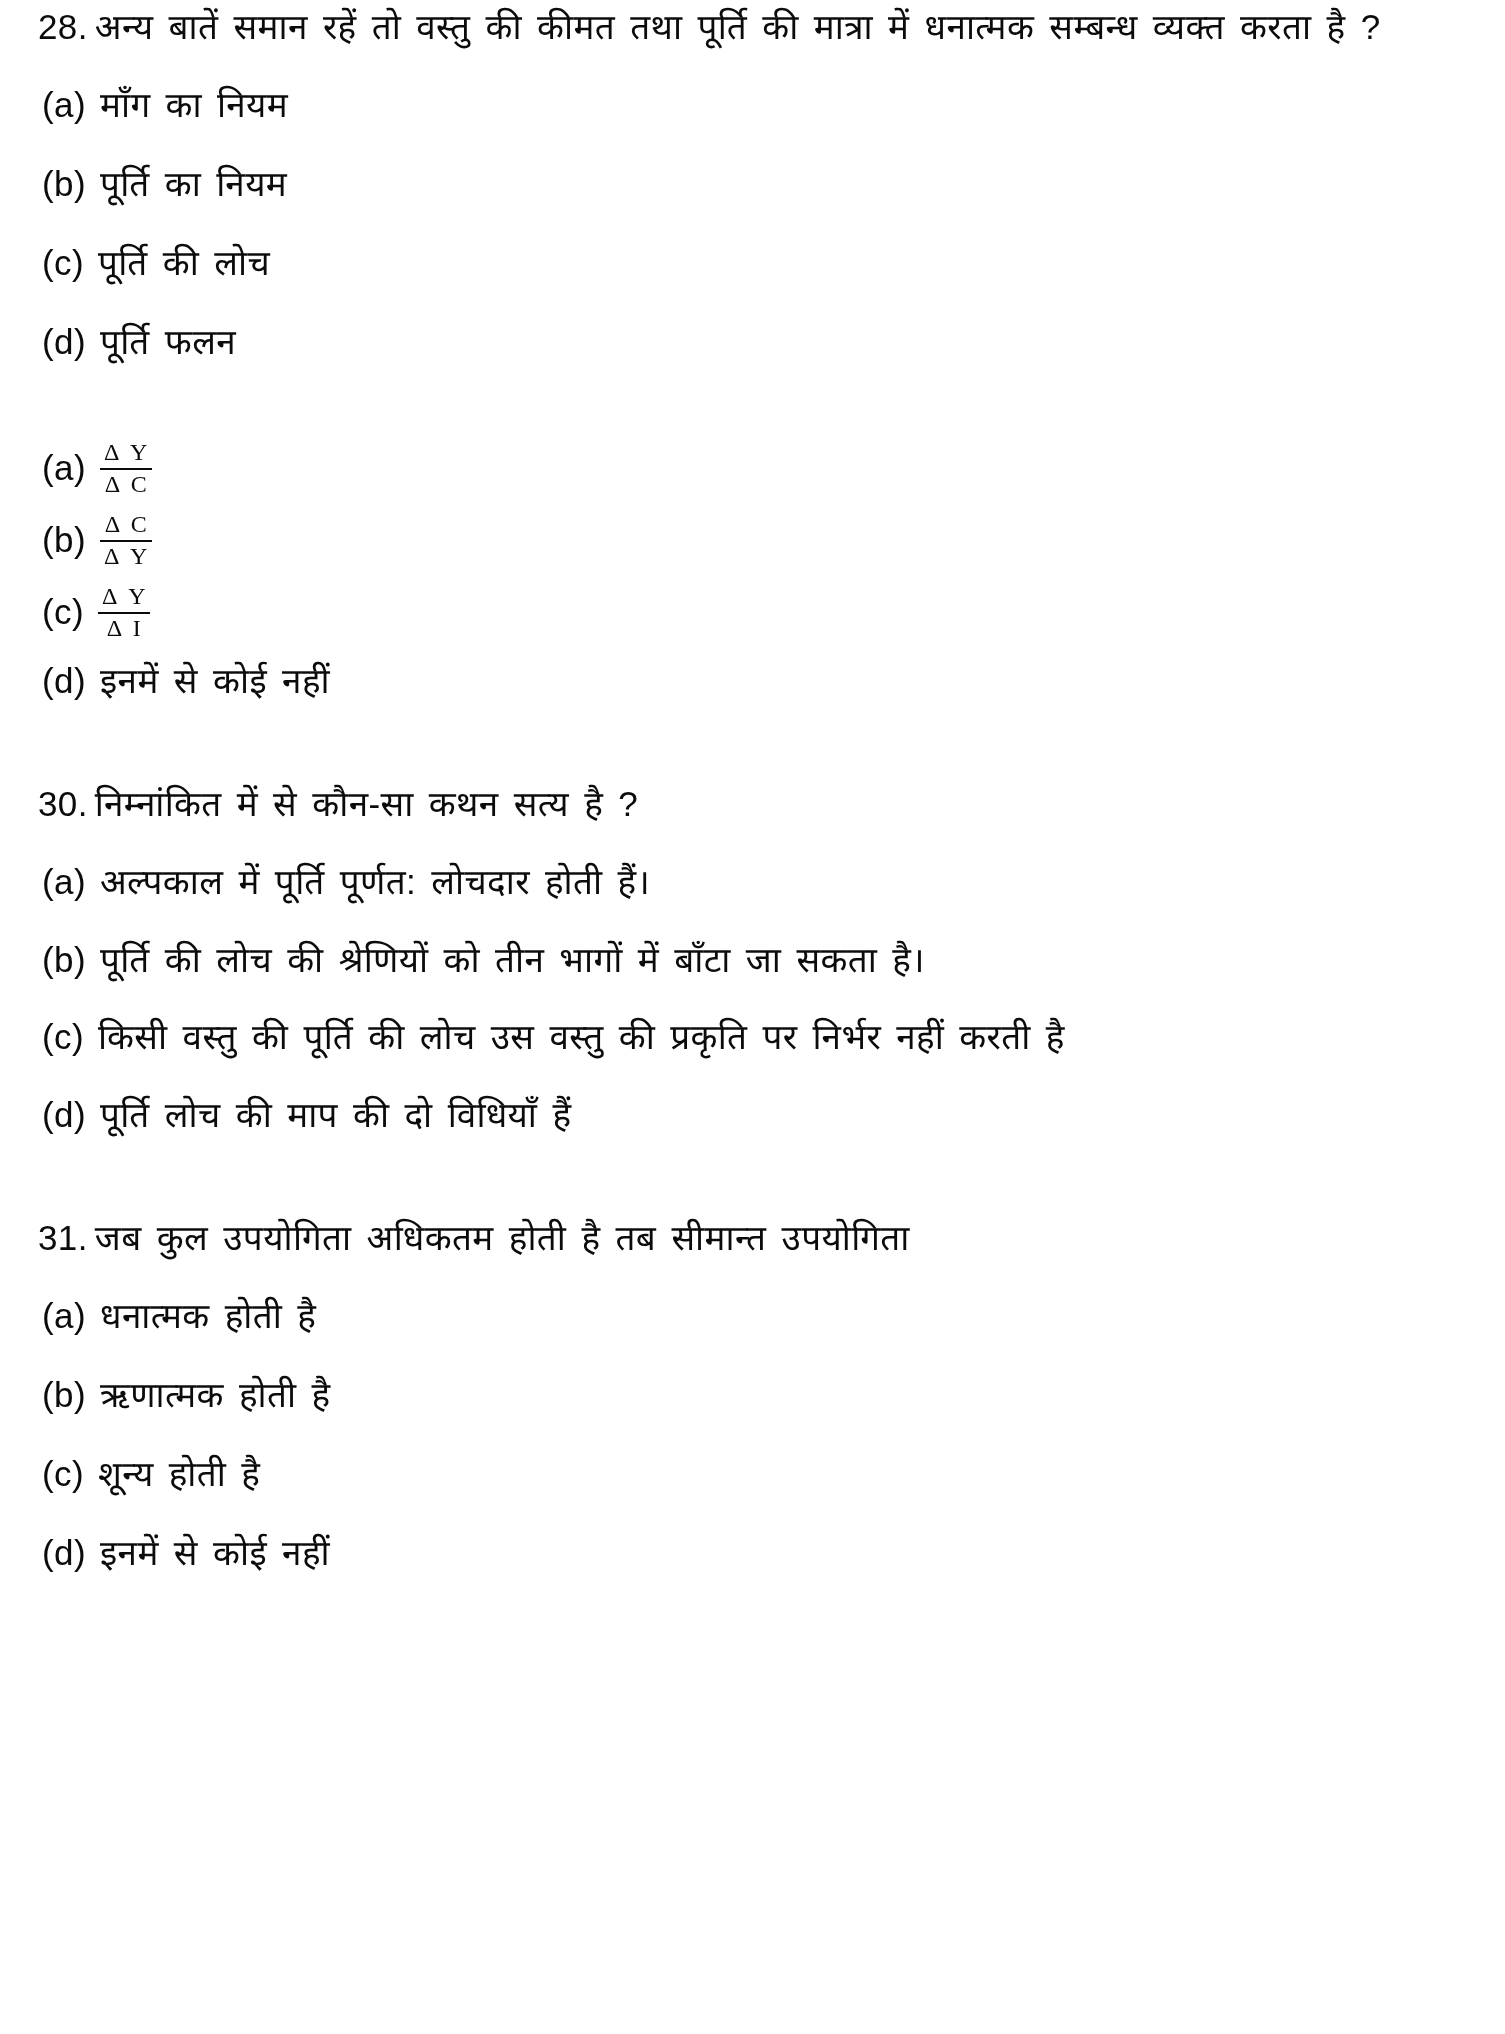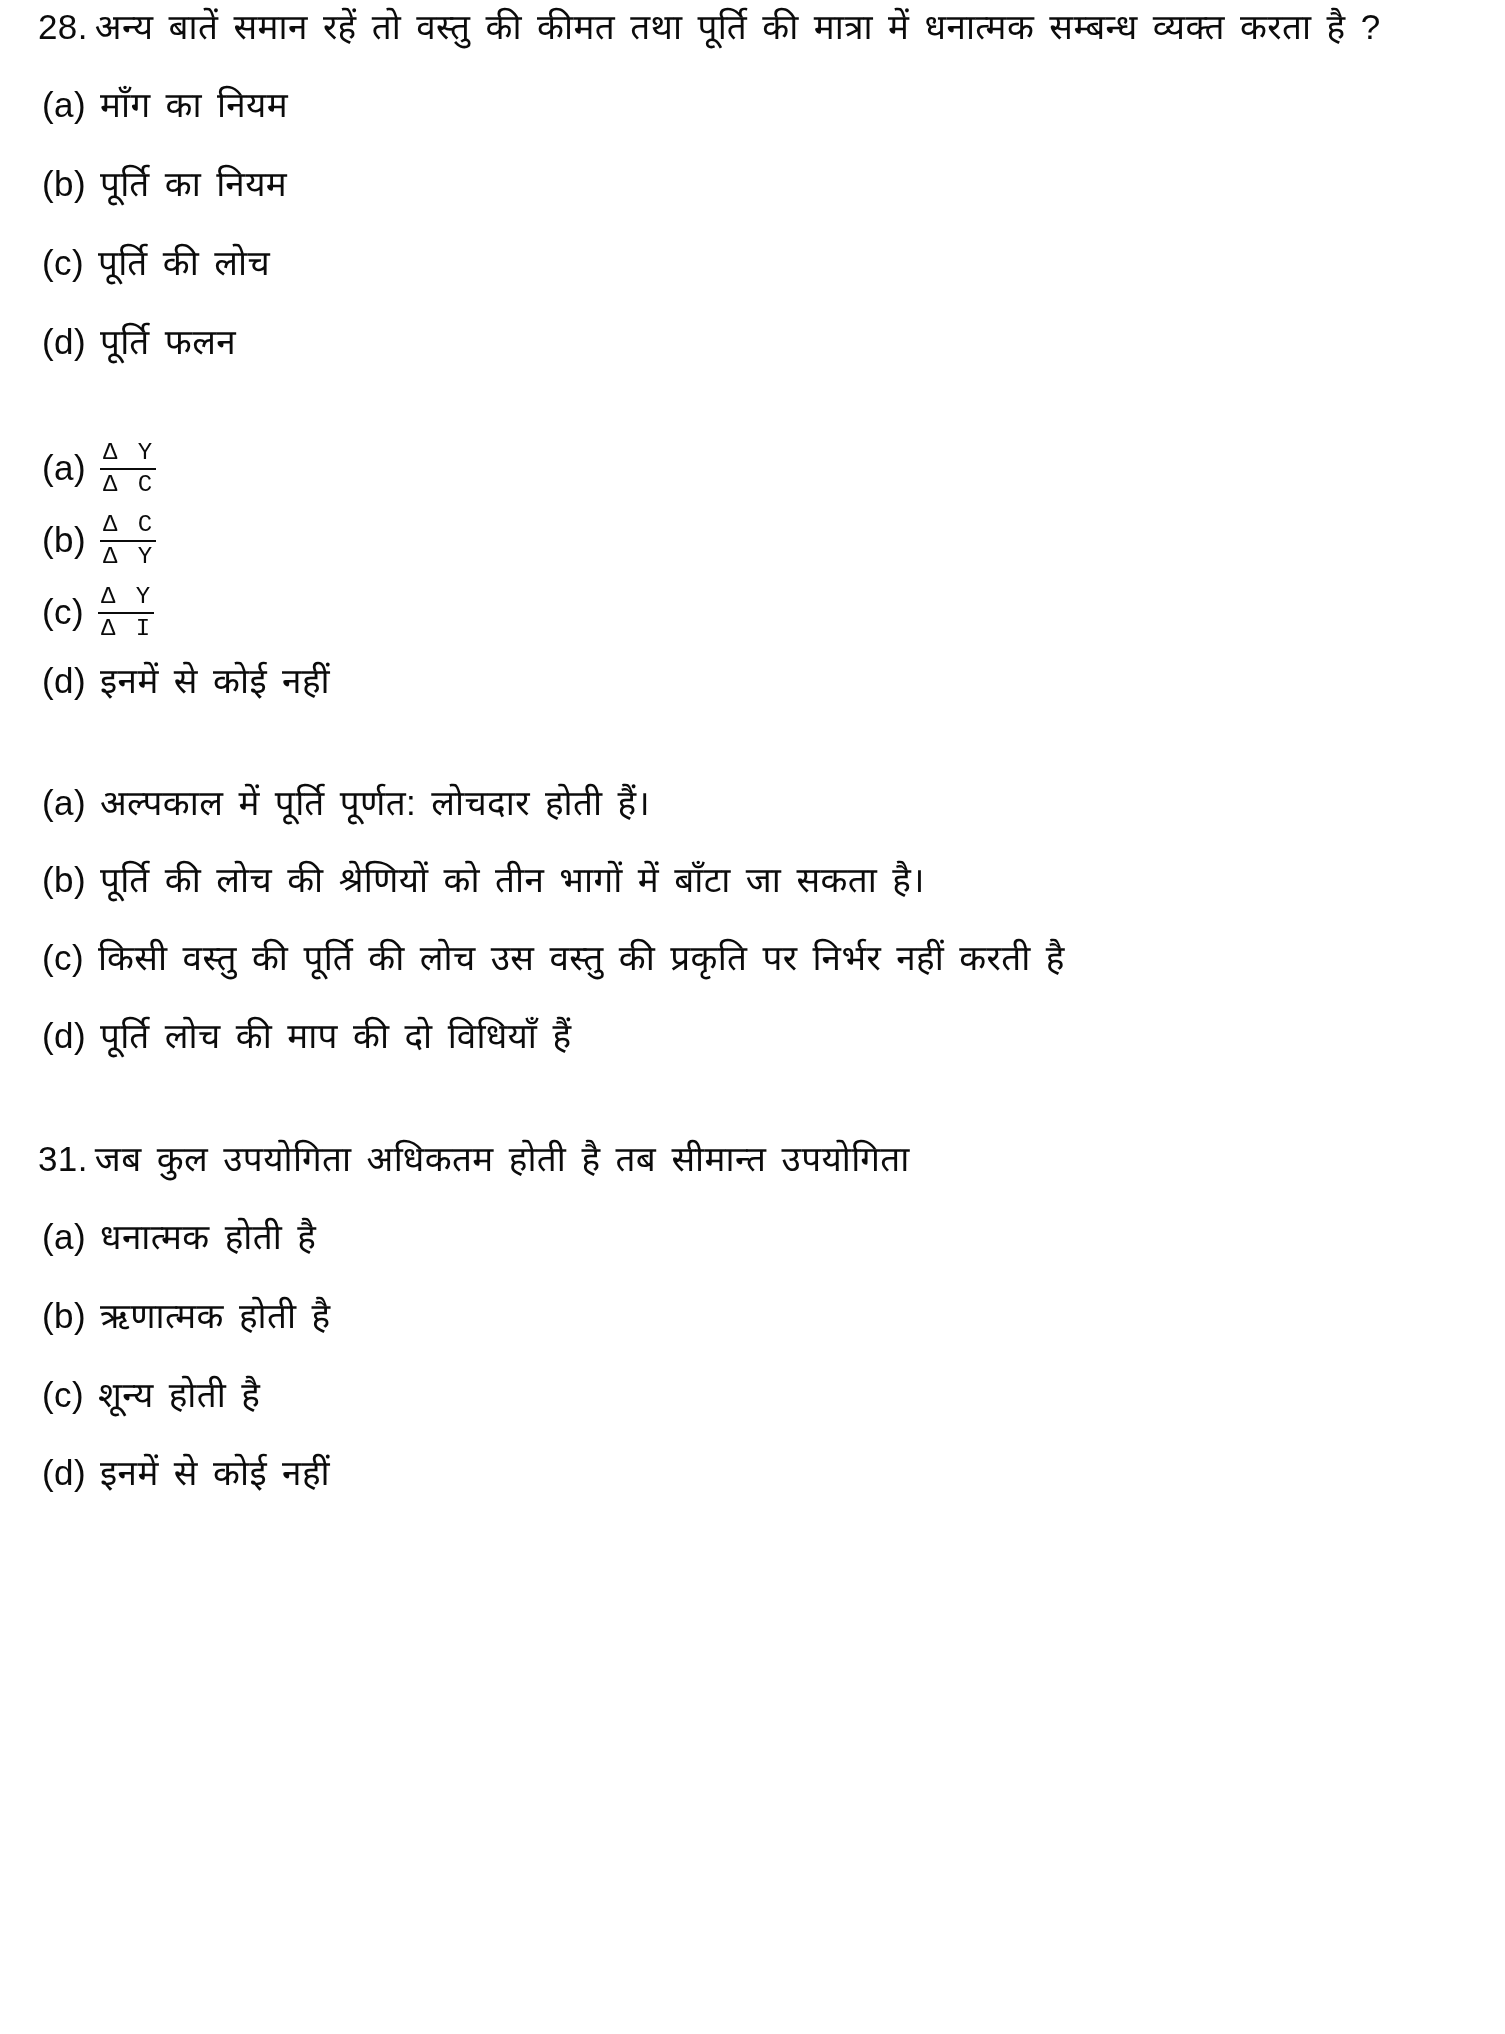--- a/index.html
+++ b/index.html
@@ -62,23 +62,24 @@
 
   
   .option.math {
     align-items: center;
     margin-bottom: 14px;
   }
   .option.math .opt-key { align-self: center; }
   .frac {
     display: inline-flex;
     flex-direction: column;
+    align-items: center;
     justify-content: center;
     vertical-align: middle;
-    font-family: Liberation Mono, monospace;
+    font-family: Liberation Serif, serif;
     font-size: 24px;
     line-height: 1.08;
     letter-spacing: 0.5px;
     position: relative;
     top: 1px;
   }
   .frac .num,
   .frac .den {
     padding: 0 3px;
     white-space: nowrap;
@@ -169,20 +170,23 @@
       </div>
 
       <div class="option" style="margin-top:14px;">
         <span class="opt-key">(d)</span>
         <span class="opt-text">इनमें से कोई नहीं</span>
       </div>
     </div>
   </div>
 
   <div class="question-block" id="block-30">
+    <p class="q-stem">
+      <span class="q-num">30.</span><span>निम्नांकित में से कौन-सा कथन सत्य है ?</span>
+    </p>
     <div class="opt-list">
       <div class="option">
         <span class="opt-key">(a)</span>
         <span class="opt-text">अल्पकाल में पूर्ति पूर्णत: लोचदार होती हैं।</span>
       </div>
       <div class="option">
         <span class="opt-key">(b)</span>
         <span class="opt-text">पूर्ति की लोच की श्रेणियों को तीन भागों में बाँटा जा सकता है।</span>
       </div>
       <div class="option">

